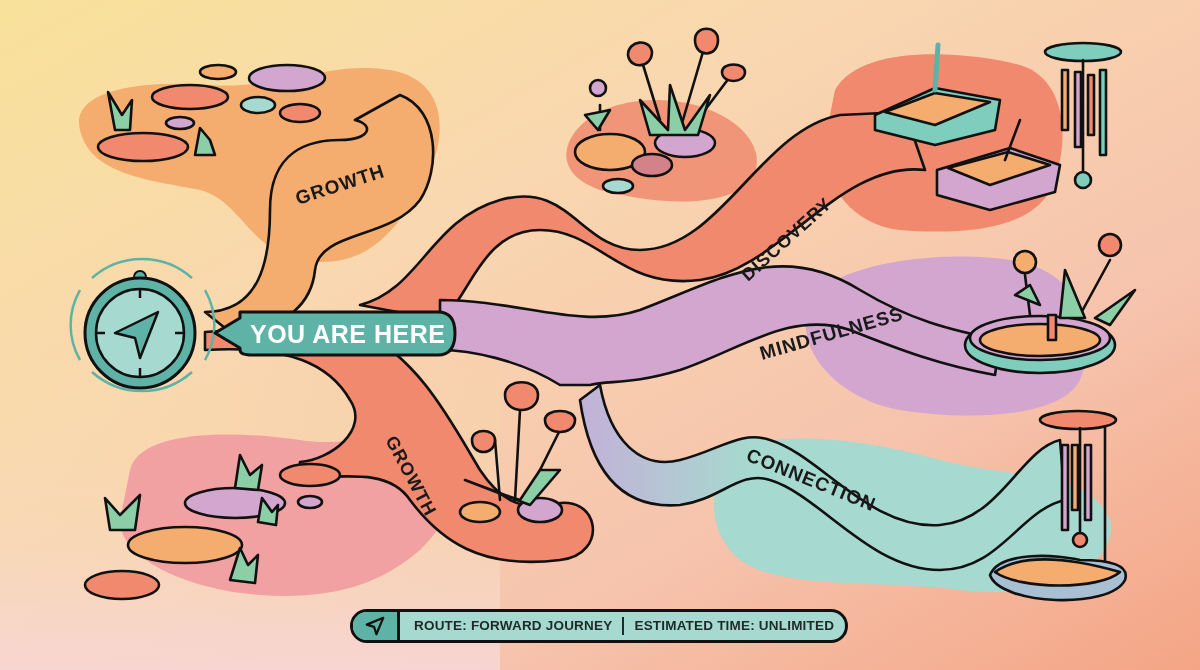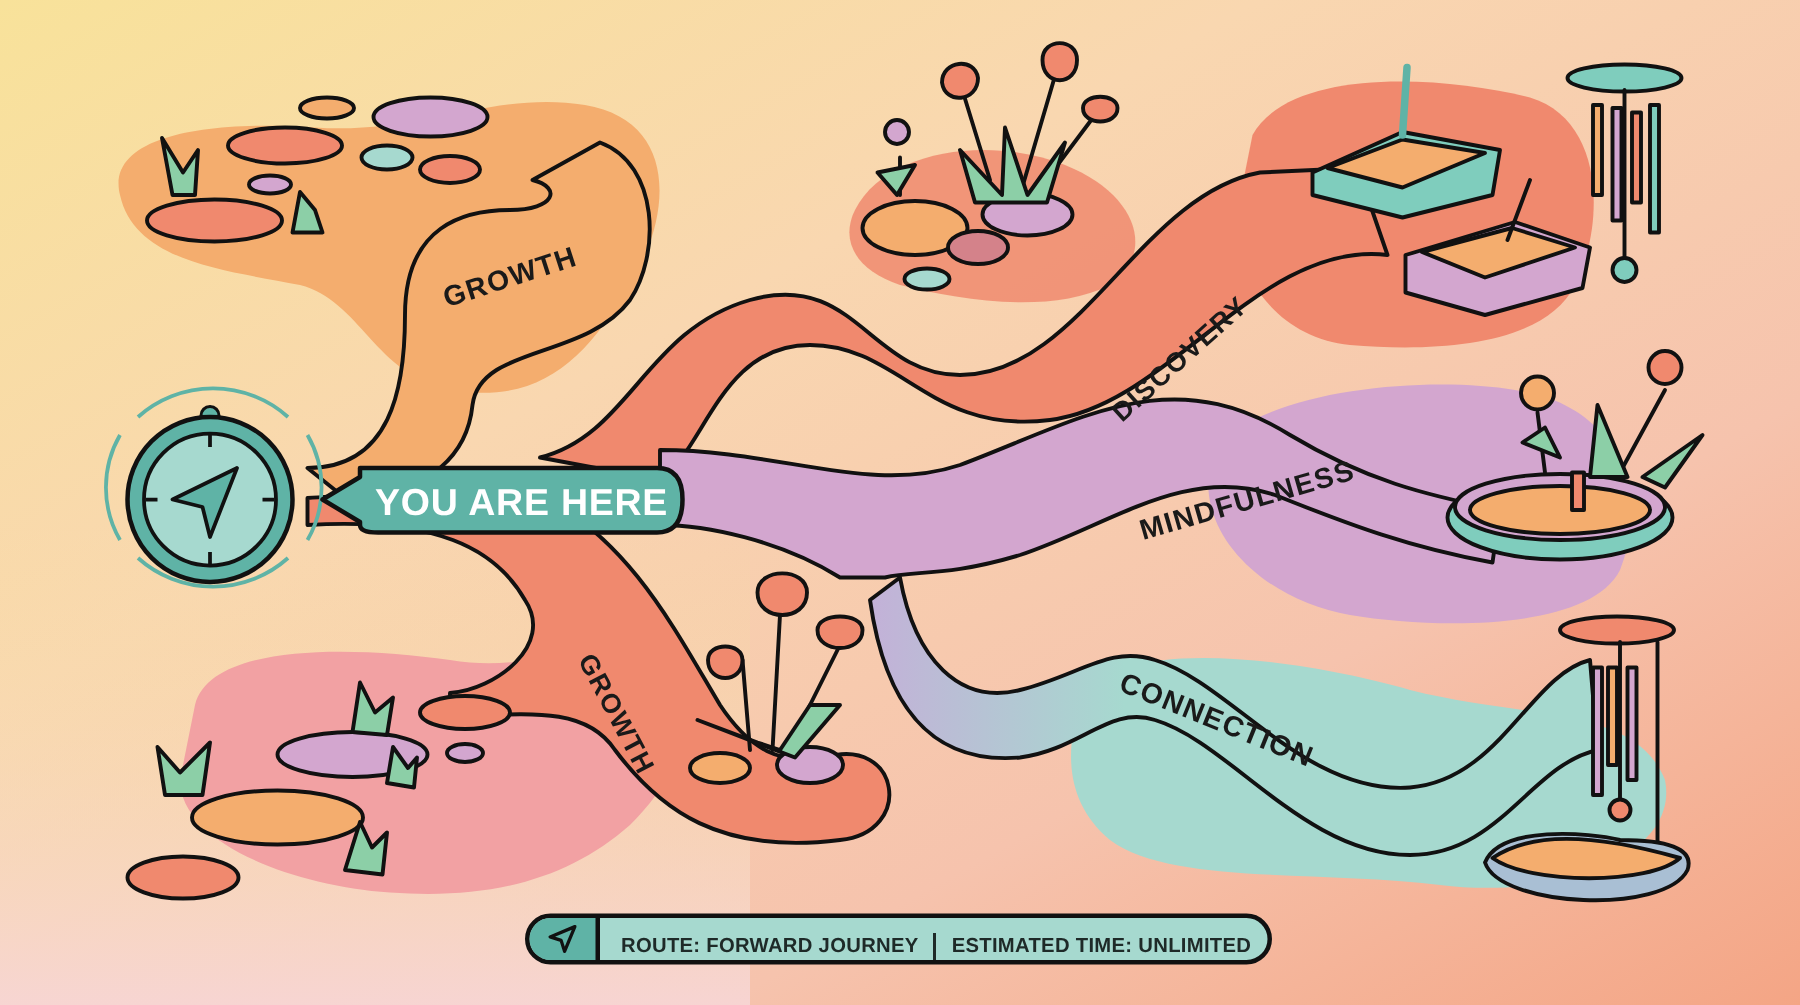--- a/index.html
+++ b/index.html
@@ -3,21 +3,21 @@
 <meta charset="utf-8">
 <style>
   html, body { margin:0; padding:0; }
   body { width:1200px; height:670px; overflow:hidden; position:relative;
     font-family:"Liberation Sans", "DejaVu Sans", sans-serif; }
   #canvas { position:absolute; left:0; top:0; width:1200px; height:670px; }
   .lbl { font-family:"Liberation Sans", "DejaVu Sans", sans-serif; font-weight:700; fill:#1a1a1a; letter-spacing:1px; }
   .ol { stroke:#111; stroke-width:2.6; stroke-linejoin:round; stroke-linecap:round; }
   #you-are-here-text { font-family:"Liberation Sans", sans-serif; font-weight:700; fill:#fff; font-size:25px; letter-spacing:0.5px; }
   .route-bar { position:absolute; left:350px; top:609px; width:498px; height:34px; border:3px solid #111;
-    border-radius:20px; background:#a6d9cf; box-sizing:border-box; display:flex; align-items:flex-end; overflow:hidden; }
+    border-radius:20px; background:#a6d9cf; box-sizing:border-box; display:flex; align-items:center; overflow:hidden; }
   .route-icon-cell { width:44px; height:100%; background:#5fb3a6; border-right:3px solid #111; display:flex; align-items:center; justify-content:center; }
   .route-text { font-size:13.5px; font-weight:700; color:#1e2a28; padding-left:14px; white-space:nowrap; letter-spacing:0.2px; }
   .route-sep { display:inline-block; width:2px; height:18px; background:#1e2a28; margin:0 10px; vertical-align:middle; }
 </style>
 </head>
 <body>
 
 <svg id="canvas" viewBox="0 0 1200 670" xmlns="http://www.w3.org/2000/svg">
   <defs>
     <linearGradient id="bg" x1="0" y1="0" x2="1" y2="1">

